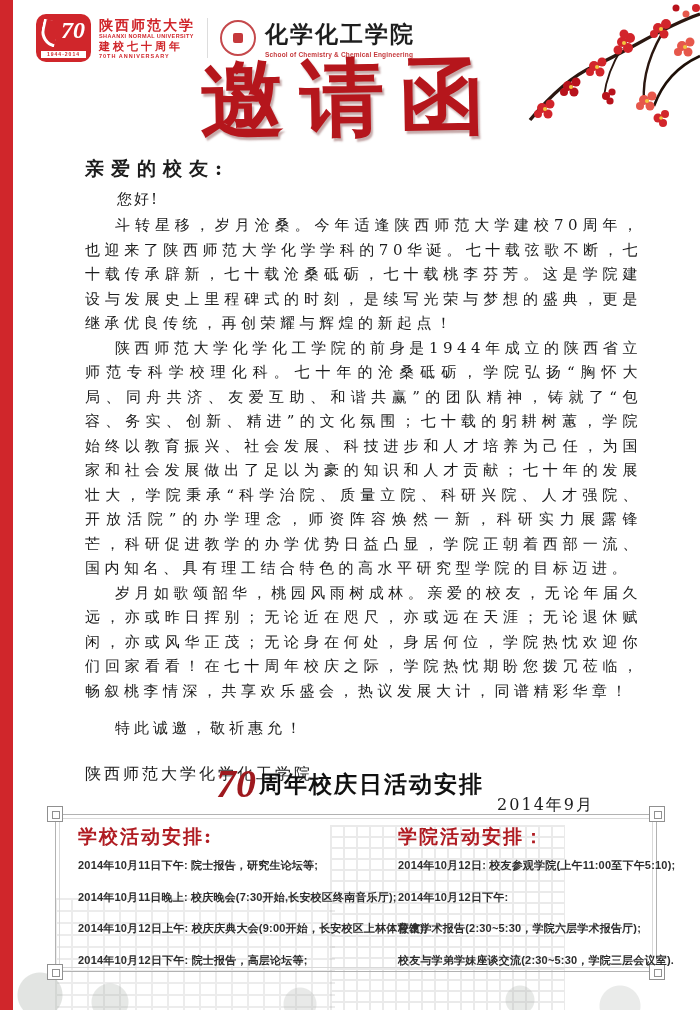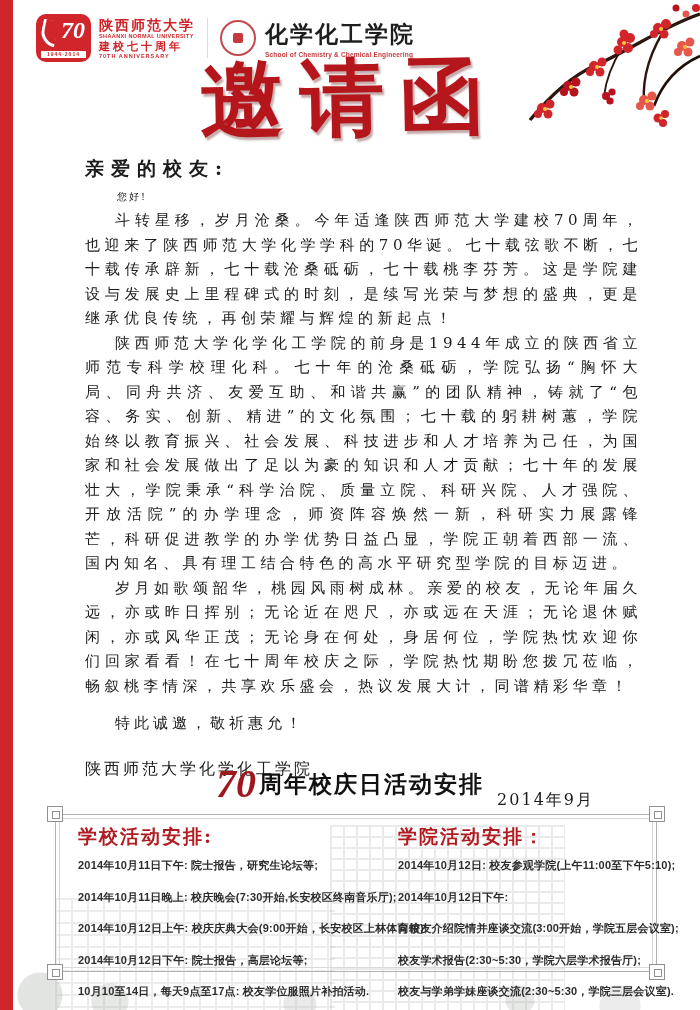--- a/index.html
+++ b/index.html
@@ -38,21 +38,21 @@
 
   
   .invite-title { position:absolute; left:0; top:52px; width:700px; text-align:center;
     font-family:cursive, "DejaVu Serif", serif; font-weight:bold; font-size:84px; line-height:1.1;
     color:#b5161c; letter-spacing:16px; text-shadow:2px 3px 2px rgba(90,10,10,.35); transform:rotate(-1deg); }
 
   
   .letter { position:absolute; left:85px; top:156px; width:557px; color:#1c1c1c;
     font-family:cursive, "DejaVu Serif", serif; }
   .salutation { font-size:19px; font-weight:bold; letter-spacing:7px; margin:0 0 8px 0; }
-  .greeting { font-size:10px; margin:0 0 4px 32px; letter-spacing:2px; }
+  .greeting { font-size:15px; margin:0 0 4px 32px; letter-spacing:2px; }
   .letter p.body { font-size:15px; letter-spacing:4.5px; line-height:24.5px; text-indent:2em;
     margin:0; text-align:justify; }
   .closing { font-size:15px; letter-spacing:4px; text-indent:2em; margin-top:16px; }
   .sig { text-align:left; font-size:16px; letter-spacing:3px; margin-top:26px; }
   .sig-date { text-align:right; font-size:16px; letter-spacing:2px; margin-top:10px; padding-right:48px; }
 
   
   .section-title { position:absolute; left:0; top:760px; width:700px; text-align:center; }
   .num70 { font:italic bold 40px "Liberation Serif", serif; color:#9e191e; margin-right:3px; vertical-align:-5px; }
   .section-rest { font-size:23px; font-weight:bold; color:#111; letter-spacing:2px; }
@@ -217,23 +217,21 @@
   <div class="corner bl"></div>
   <div class="corner br"></div>
 </div>
 
 <div class="col col-school">
   <div class="col-header">学校活动安排:</div>
   <div class="sched-item">2014年10月11日下午: 院士报告，研究生论坛等;</div>
   <div class="sched-item">2014年10月11日晚上: 校庆晚会(7:30开始,长安校区终南音乐厅);</div>
   <div class="sched-item">2014年10月12日上午: 校庆庆典大会(9:00开始，长安校区上林体育馆);</div>
   <div class="sched-item">2014年10月12日下午: 院士报告，高层论坛等;</div>
-  <div class="sched-item">10月10至14日，每天9点至17点: 校友学位服照片补拍活动.</div>
 </div>
 
 <div class="col col-college">
   <div class="col-header">学院活动安排：</div>
   <div class="sched-item">2014年10月12日: 校友参观学院(上午11:00至下午5:10);</div>
   <div class="sched-item">2014年10月12日下午:</div>
-  <div class="sched-item">向校友介绍院情并座谈交流(3:00开始，学院五层会议室);</div>
   <div class="sched-item">校友学术报告(2:30~5:30，学院六层学术报告厅);</div>
   <div class="sched-item">校友与学弟学妹座谈交流(2:30~5:30，学院三层会议室).</div>
 </div>
 
 </body></html>

